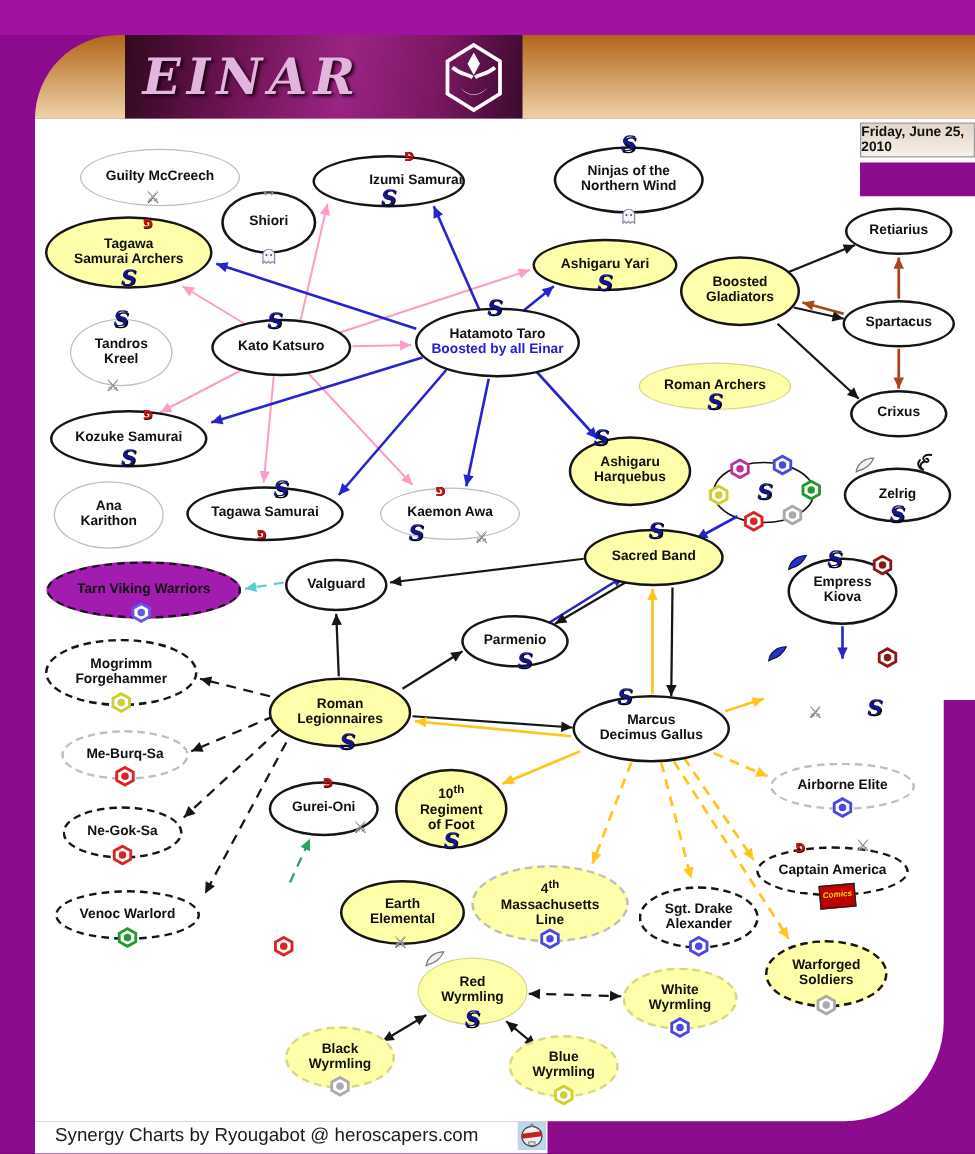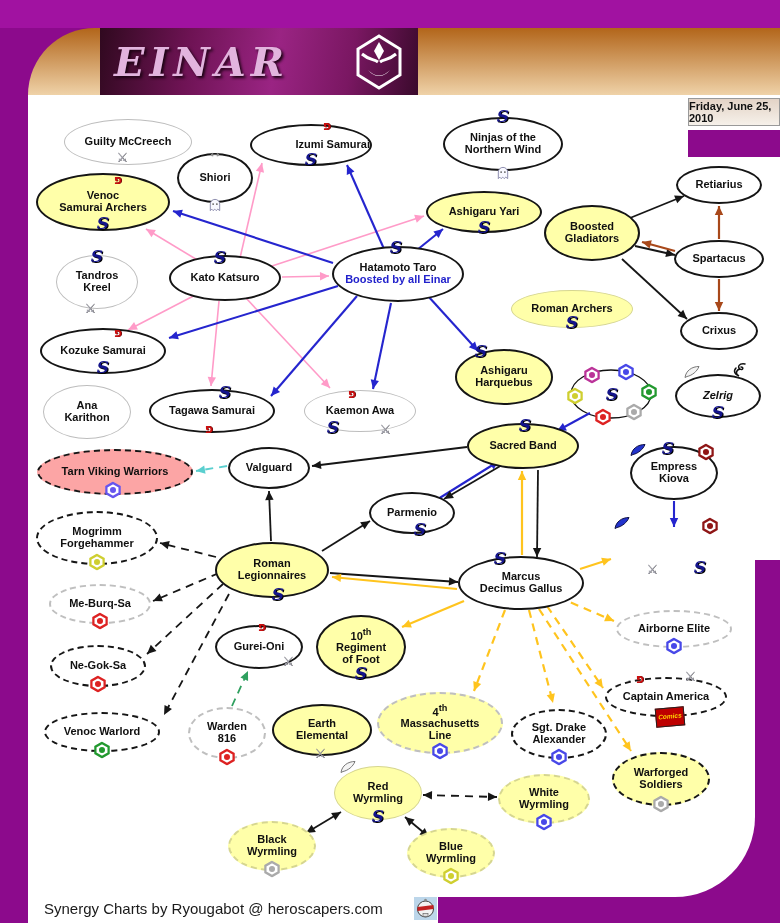--- a/index.html
+++ b/index.html
@@ -297,21 +297,21 @@
         <span class="da">↔</span>
       </span>
       <span class="icon" style="left: 215px; top: 205px;">
         <svg width="15" height="15" viewBox="0 0 16 16">
           <path d="M3 14 V7 a5 5 0 0 1 10 0 v7 l-2 -1.6 -1.7 1.6 -1.6 -1.6 -1.7 1.6 -1.5 -1.6 Z" fill="#F8F8FF" stroke="#8888AA" stroke-width="1"></path>
           <circle cx="6" cy="7" r="0.9" fill="#555"></circle>
           <circle cx="10" cy="7" r="0.9" fill="#555"></circle>
         </svg>
       </span>
       <div class="node" style="left: 36px; top: 173px; width: 134px; height: 58px; background: rgb(255, 255, 169); border: 2px solid rgb(21, 21, 21);">
-        <div><span>Venoc</span></div>
+        <div><span>Tagawa</span></div>
         <div><span>Samurai Archers</span></div>
       </div>
       <span class="icon" style="left: 118px; top: 179px;">
         <span class="sam">פ</span>
       </span>
       <span class="icon" style="left: 103px; top: 223px;">
         <span class="fs">S</span>
       </span>
       <div class="node" style="left: 56px; top: 255px; width: 82px; height: 54px; background: rgb(255, 255, 255); border: 1.8px solid rgb(189, 189, 189);">
         <div><span>Tandros</span></div>
@@ -395,21 +395,21 @@
       </div>
       <span class="icon" style="left: 352px; top: 393px;">
         <span class="sam">פ</span>
       </span>
       <span class="icon" style="left: 333px; top: 427px;">
         <span class="fs">S</span>
       </span>
       <span class="icon" style="left: 385px; top: 429px;">
         <span class="sw">⚔</span>
       </span>
-      <div class="node" style="left: 675px; top: 374px; width: 86px; height: 44px; background: rgb(255, 255, 255); border: 2px solid rgb(21, 21, 21); font-style: italic;">
+      <div class="node" style="left: 675px; top: 374px; width: 86px; height: 44px; background: rgb(255, 255, 255); border: 2px solid rgb(21, 21, 21);">
         <div><span>Zelrig</span></div>
       </div>
       <span class="icon" style="left: 692px; top: 372px;">
         <svg width="16" height="13" viewBox="0 0 16 13">
           <path d="M1 12 C2 5 8 1 15 1 C13 6 8 10 3 11 Z" fill="#F4F4F4" stroke="#777" stroke-width="1"></path>
         </svg>
       </span>
       <span class="icon" style="left: 740px; top: 370px;">
         <svg width="16" height="16" viewBox="0 0 16 16">
           <path d="M13 2 C7 1 5 5 8 7 C11 9 12 5 9 5 M8 7 C4 8 3 12 7 14 C3 13 1 9 4 6" fill="none" stroke="#111" stroke-width="1.5" stroke-linecap="round"></path>
@@ -435,21 +435,21 @@
       </span>
       <span class="icon" style="left: 668px; top: 448px;">
         <span class="fs">S</span>
       </span>
       <span class="icon" style="left: 706px; top: 452px;">
         <svg width="17" height="17" viewBox="0 0 18 18">
           <polygon points="9,1.5 16,5.5 16,12.5 9,16.5 2,12.5 2,5.5" fill="#fff" stroke="#8F1616" stroke-width="2.4"></polygon>
           <circle cx="9" cy="9" r="3.2" fill="#8F1616"></circle>
         </svg>
       </span>
-      <div class="node" style="left: 37px; top: 449px; width: 156px; height: 46px; background: #fca5a5; border: 2px dashed rgb(21, 21, 21);">
+      <div class="node" style="left: 37px; top: 449px; width: 156px; height: 46px; background: #a21caf; border: 2px dashed rgb(21, 21, 21);">
         <div><span>Tarn Viking Warriors</span></div>
       </div>
       <span class="icon" style="left: 113px; top: 490px;">
         <svg width="17" height="17" viewBox="0 0 18 18">
           <polygon points="9,1.5 16,5.5 16,12.5 9,16.5 2,12.5 2,5.5" fill="#fff" stroke="#6655EE" stroke-width="2.4"></polygon>
           <circle cx="9" cy="9" r="3.2" fill="#6655EE"></circle>
         </svg>
       </span>
       <div class="node" style="left: 228px; top: 447px; width: 82px; height: 42px; background: rgb(255, 255, 255); border: 2px solid rgb(21, 21, 21);">
         <div><span>Valguard</span></div>
@@ -559,24 +559,20 @@
       </span>
       <div class="node" style="left: 44px; top: 712px; width: 116px; height: 40px; background: rgb(255, 255, 255); border: 2px dashed rgb(21, 21, 21);">
         <div><span>Venoc Warlord</span></div>
       </div>
       <span class="icon" style="left: 102px; top: 750px;">
         <svg width="17" height="17" viewBox="0 0 18 18">
           <polygon points="9,1.5 16,5.5 16,12.5 9,16.5 2,12.5 2,5.5" fill="#fff" stroke="#22992F" stroke-width="2.4"></polygon>
           <circle cx="9" cy="9" r="3.2" fill="#22992F"></circle>
         </svg>
       </span>
-      <div class="node" style="left: 188px; top: 707px; width: 78px; height: 52px; background: rgb(255, 255, 255); border: 2px dashed rgb(191, 191, 191);">
-        <div><span>Warden</span></div>
-        <div><span>816</span></div>
-      </div>
       <span class="icon" style="left: 227px; top: 757px;">
         <svg width="17" height="17" viewBox="0 0 18 18">
           <polygon points="9,1.5 16,5.5 16,12.5 9,16.5 2,12.5 2,5.5" fill="#fff" stroke="#DD2222" stroke-width="2.4"></polygon>
           <circle cx="9" cy="9" r="3.2" fill="#DD2222"></circle>
         </svg>
       </span>
       <div class="node" style="left: 272px; top: 704px; width: 100px; height: 52px; background: rgb(255, 255, 169); border: 2px solid rgb(21, 21, 21);">
         <div><span>Earth</span></div>
         <div><span>Elemental</span></div>
       </div>

